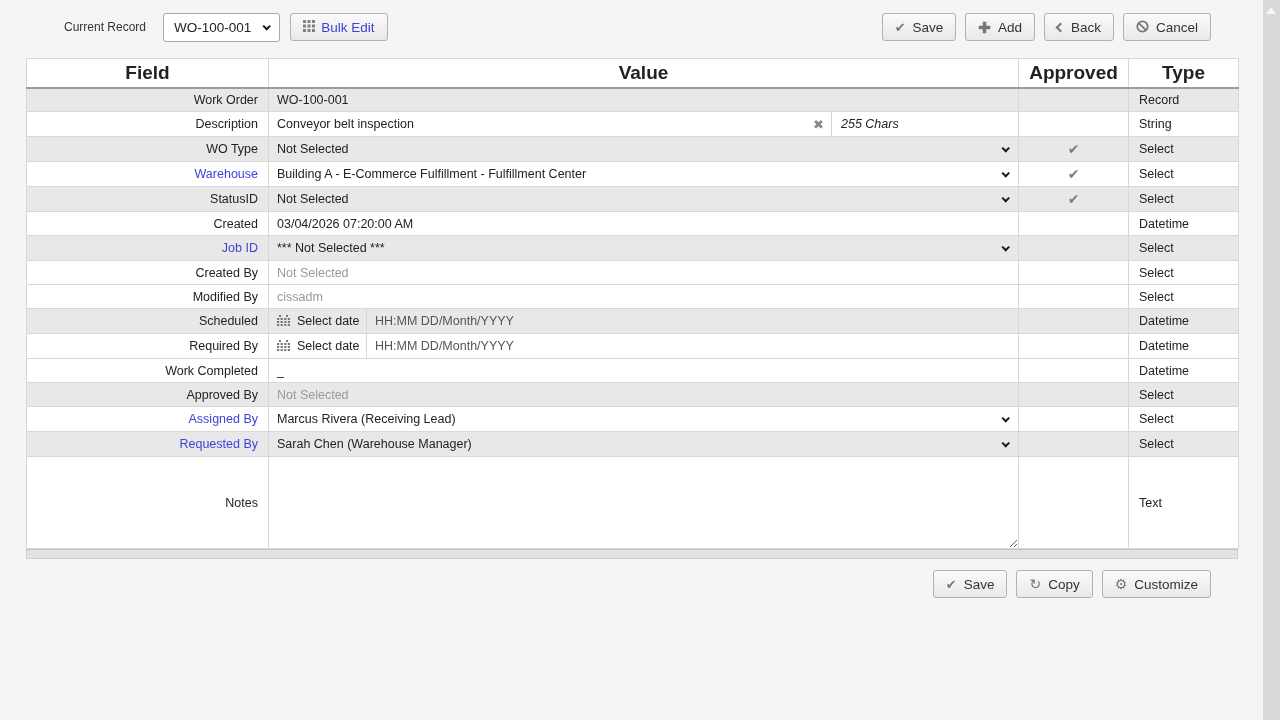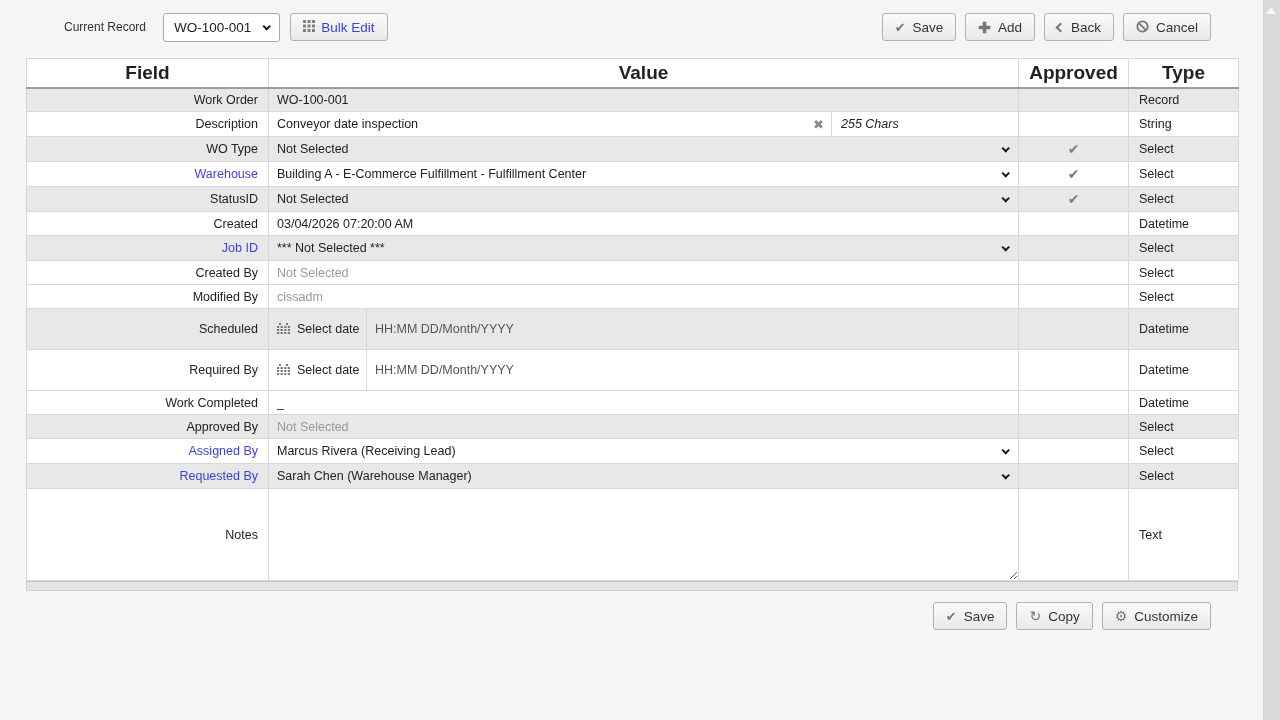--- a/index.html
+++ b/index.html
@@ -76,21 +76,21 @@
   
   .descwrap { display:flex; align-items:center; height:24px; }
   .desc-field {
     width:563px; height:100%; display:flex; align-items:center;
     justify-content:space-between; padding:0 7px 0 8px;
     border-right:1px solid #d8d8d8;
   }
   .clear-x { color:#8a8a8a; font-weight:bold; font-size:13px; cursor:pointer; }
   .char-hint { padding-left:9px;font-style:italic; }
   
-  .datewrap { display:flex; align-items:center; height:40px; }
+  .datewrap { display:flex; align-items:center; height:24px; }
   .date-btn {
     width:98px; height:100%; display:flex; align-items:center; gap:7px;
     padding-left:8px; border-right:1px solid #d8d8d8; cursor:pointer;
   }
   .date-ph { padding-left:8px; color:#555; }
   
   td.notes-cell { height:92px; }
   .notes-area {
     display:block; width:100%; height:90px; border:none; outline:none;
     resize:both; background:#fff; font-family:inherit; font-size:12.5px; padding:4px 6px;
@@ -181,21 +181,21 @@
         </td>
       <td class="rcell"></td>
       <td class="tcell">Record</td>
     </tr>
 
     <tr>
       <td class="fcell">Description</td>
       <td class="vcell">
         <div class="descwrap">
           <div class="desc-field">
-            <span>Conveyor date inspection</span>
+            <span>Conveyor belt inspection</span>
             <span class="clear-x">✖</span>
           </div>
           <span class="char-hint">255 Chars</span>
         </div>
       </td>
       <td class="rcell"></td>
       <td class="tcell">String</td>
     </tr>
 
     <tr class="gray">

